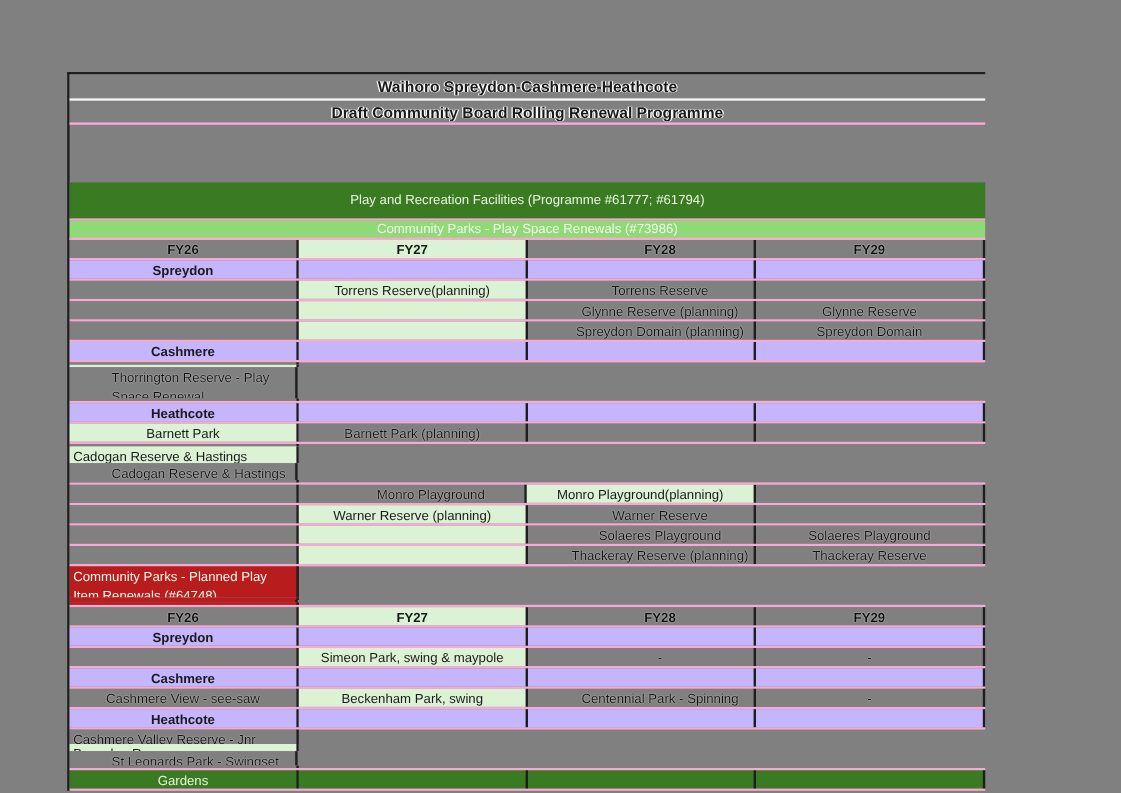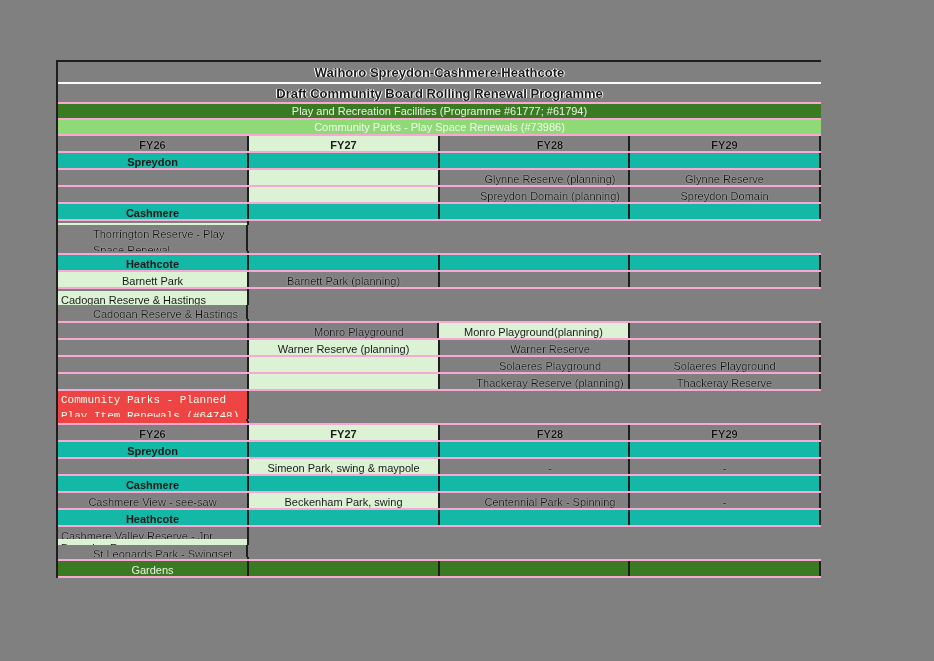--- a/index.html
+++ b/index.html
@@ -10,31 +10,31 @@
   .sheet {
     position:absolute; left:56px; top:60px; width:763px;
     border-left:2px solid #1e1e1e; border-top:2px solid #1e1e1e;
   }
   .row { display:flex; width:763px; box-sizing:border-box; border-bottom:2px solid #f9a8d4; }
   .full { justify-content:center; align-items:center; }
   .title-row { height:22px; background:#808080; color:#1a1a1a; font-weight:bold; font-size:13px;
     text-shadow:0 0 1px #fff, 1px 0 0 #fff, -1px 0 0 #fff; border-bottom:2px solid #fafafa; }
   .subtitle-row { height:20px; background:#808080; color:#1a1a1a; font-weight:bold; font-size:13px;
     text-shadow:0 0 1px #fff, 1px 0 0 #fff, -1px 0 0 #fff; }
-  .prog-row { height:16px; background:#3a7a22; color:#e8f5e0; font-size:11px; }
+  .prog-row { height:32px; background:#3a7a22; color:#e8f5e0; font-size:11px;margin-top:48px; }
   .sub-row { height:16px; background:#8fd977; color:#f2fbee; font-size:11px; }
   .cell {
     box-sizing:border-box; border-right:2px solid #1e1e1e; padding:1px 3px;
     font-size:11px; line-height:16px; color:#1a1a1a; overflow:hidden;
   }
   .c1 { width:191px; } .c2 { width:191px; } .c3 { width:190px;padding-left:35px; } .c4 { width:191px; }
   .g { background:#808080; color:#111; text-shadow:0 0 1px #fff; }
-  .lg { background:#14b8a6; }
+  .lg { background:#c4b5fd; }
   .pg { background:#dcf2d4; }
-  .lgreen { background:#ef4444; color:#f2fbee;font-family:Liberation Mono, monospace; }
+  .lgreen { background:#b91c1c; color:#f2fbee; }
   .dgreen { background:#3a7a22; color:#e8f5e0; }
   .b { font-weight:bold; }
   .h1 { height:17px;text-align:center; } .h2 { height:34px;flex-direction:column; }
 </style>
 </head>
 <body>
 
 <div class="sheet">
 
   <div class="row full title-row">
@@ -58,20 +58,26 @@
   </div>
 
   <div class="row h1">
     <div class="cell c1 lg b">Spreydon</div>
     <div class="cell c2 lg"></div>
     <div class="cell c3 lg"></div>
     <div class="cell c4 lg"></div>
   </div>
   <div class="row h1">
     <div class="cell c1 g"></div>
+    <div class="cell c2 pg">Torrens Reserve(planning)</div>
+    <div class="cell c3 g">Torrens Reserve</div>
+    <div class="cell c4 g"></div>
+  </div>
+  <div class="row h1">
+    <div class="cell c1 g"></div>
     <div class="cell c2 pg"></div>
     <div class="cell c3 g">Glynne Reserve (planning)</div>
     <div class="cell c4 g">Glynne Reserve</div>
   </div>
   <div class="row h1">
     <div class="cell c1 g"></div>
     <div class="cell c2 pg"></div>
     <div class="cell c3 g">Spreydon Domain (planning)</div>
     <div class="cell c4 g">Spreydon Domain</div>
   </div>

